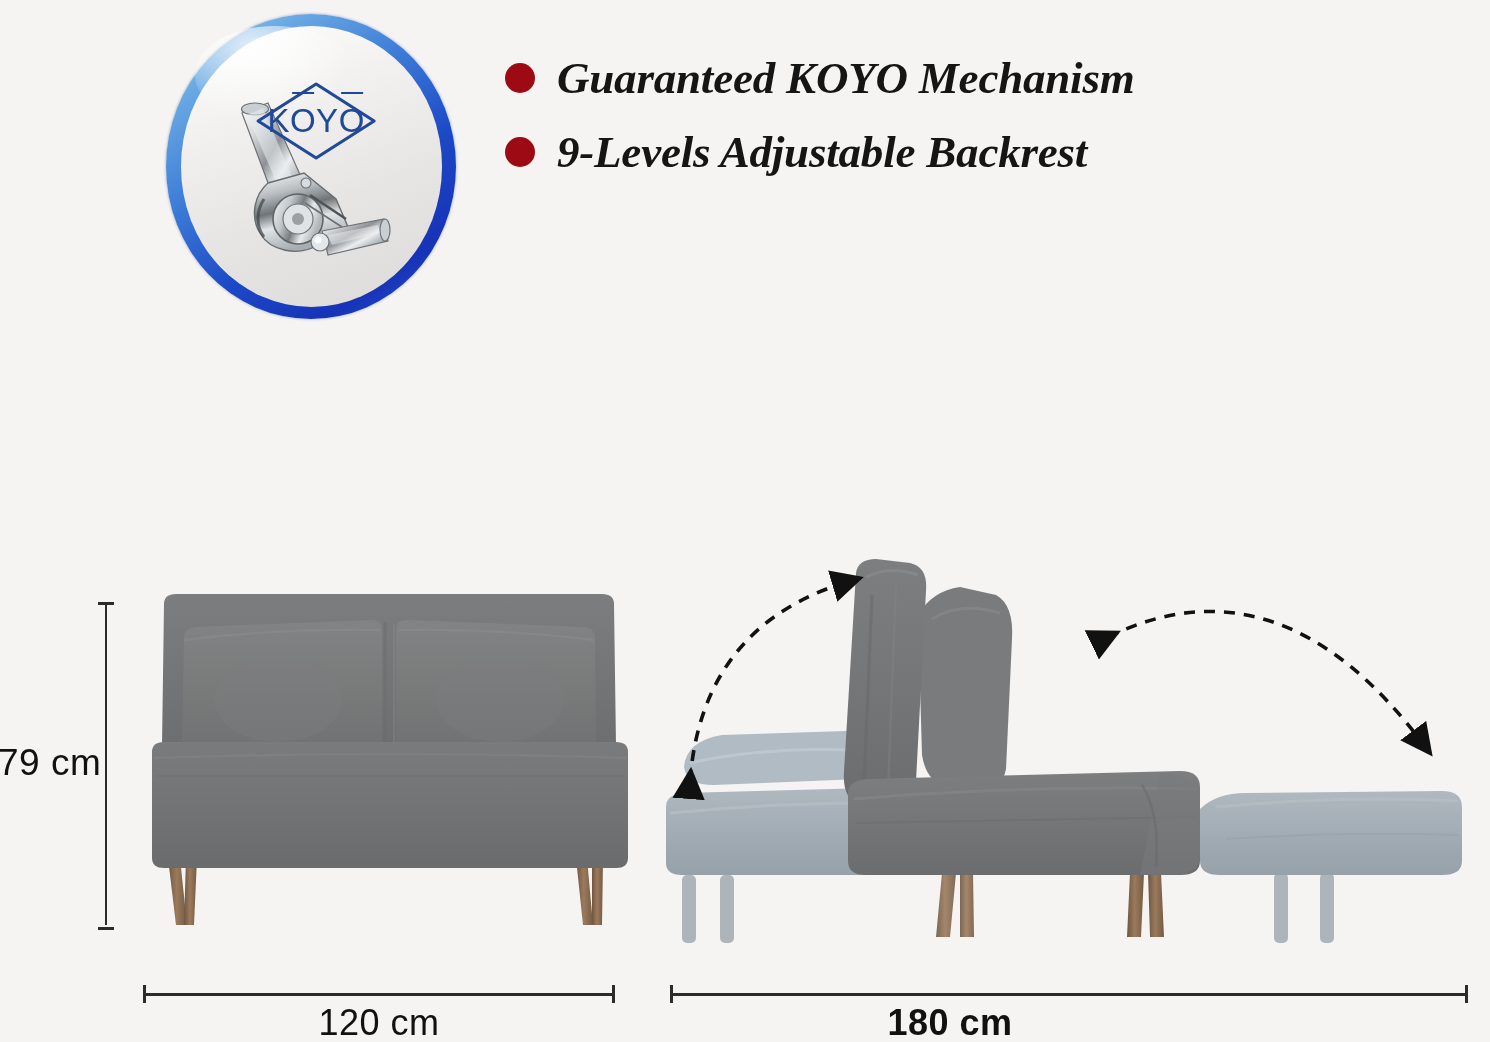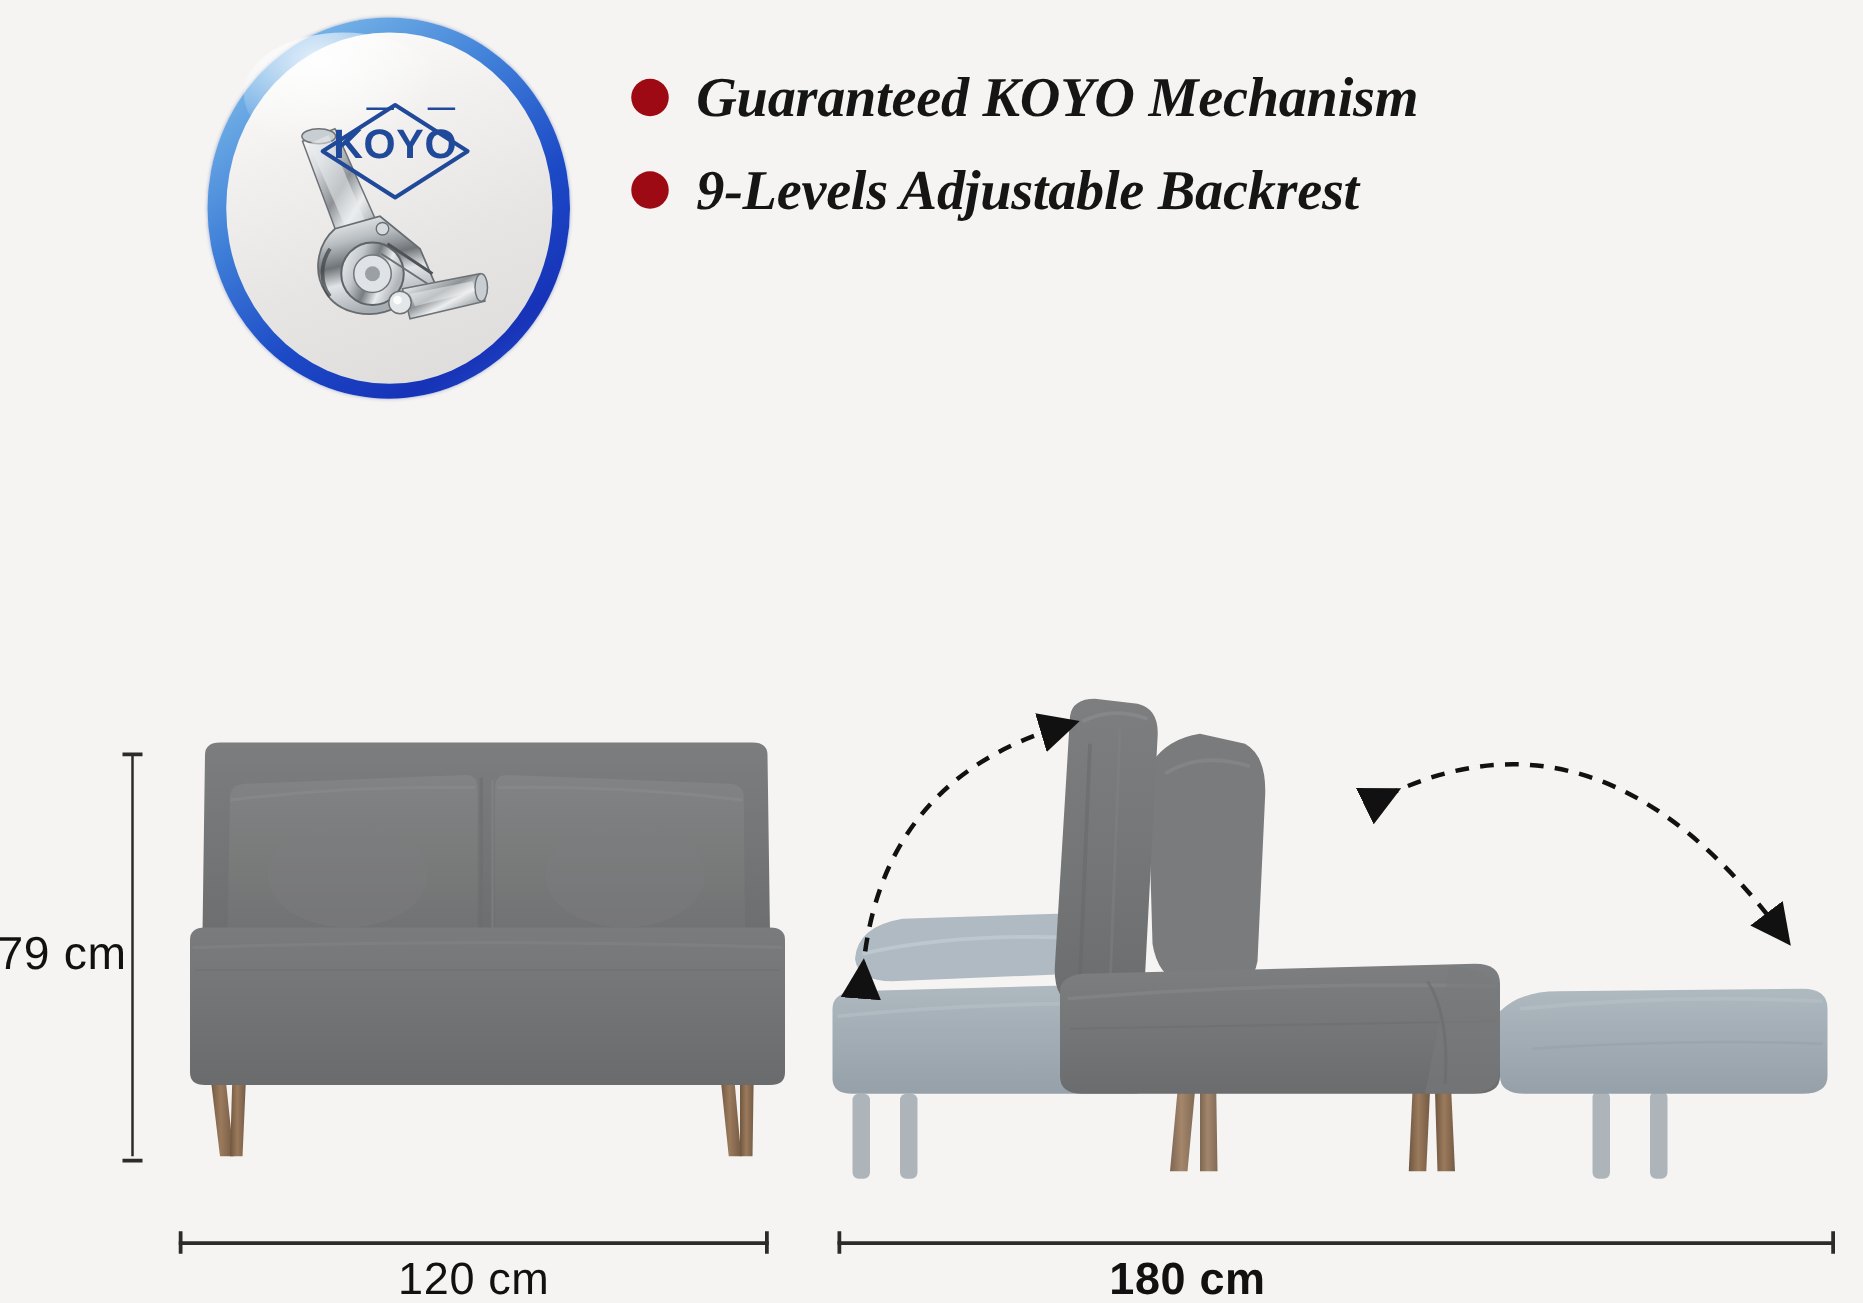--- a/index.html
+++ b/index.html
@@ -30,23 +30,23 @@
     position:absolute;left:10%;top:4%;width:55%;height:32%;
     border-radius:50%;
     background:radial-gradient(ellipse at 38% 24%,rgba(255,255,255,.85),rgba(255,255,255,0) 68%);
     pointer-events:none;
   }
   .koyo-logo{
     position:absolute;left:50%;top:66px;transform:translateX(-46%);
     width:128px;height:82px;
   }
   .koyo-text{
-    position:absolute;left:0;top:16px;width:100%;height:100%;
-    display:flex;align-items:flex-start;justify-content:center;
-    color:#20499A;font-size:33px;font-weight:700;letter-spacing:.5px;
+    position:absolute;left:0;top:0;width:100%;height:100%;
+    display:flex;align-items:center;justify-content:center;
+    color:#20499A;font-size:33px;font-weight:400;letter-spacing:.5px;
     font-family:"Liberation Sans","DejaVu Sans",sans-serif;
   }
   #hinge-mechanism{
     position:absolute;left:40px;top:85px;width:195px;height:175px;
   }
 
   
   #feature-list{position:absolute;left:505px;top:52px;width:820px;}
   .feature-row{display:flex;align-items:center;margin-bottom:22px;}
   .feature-dot{

